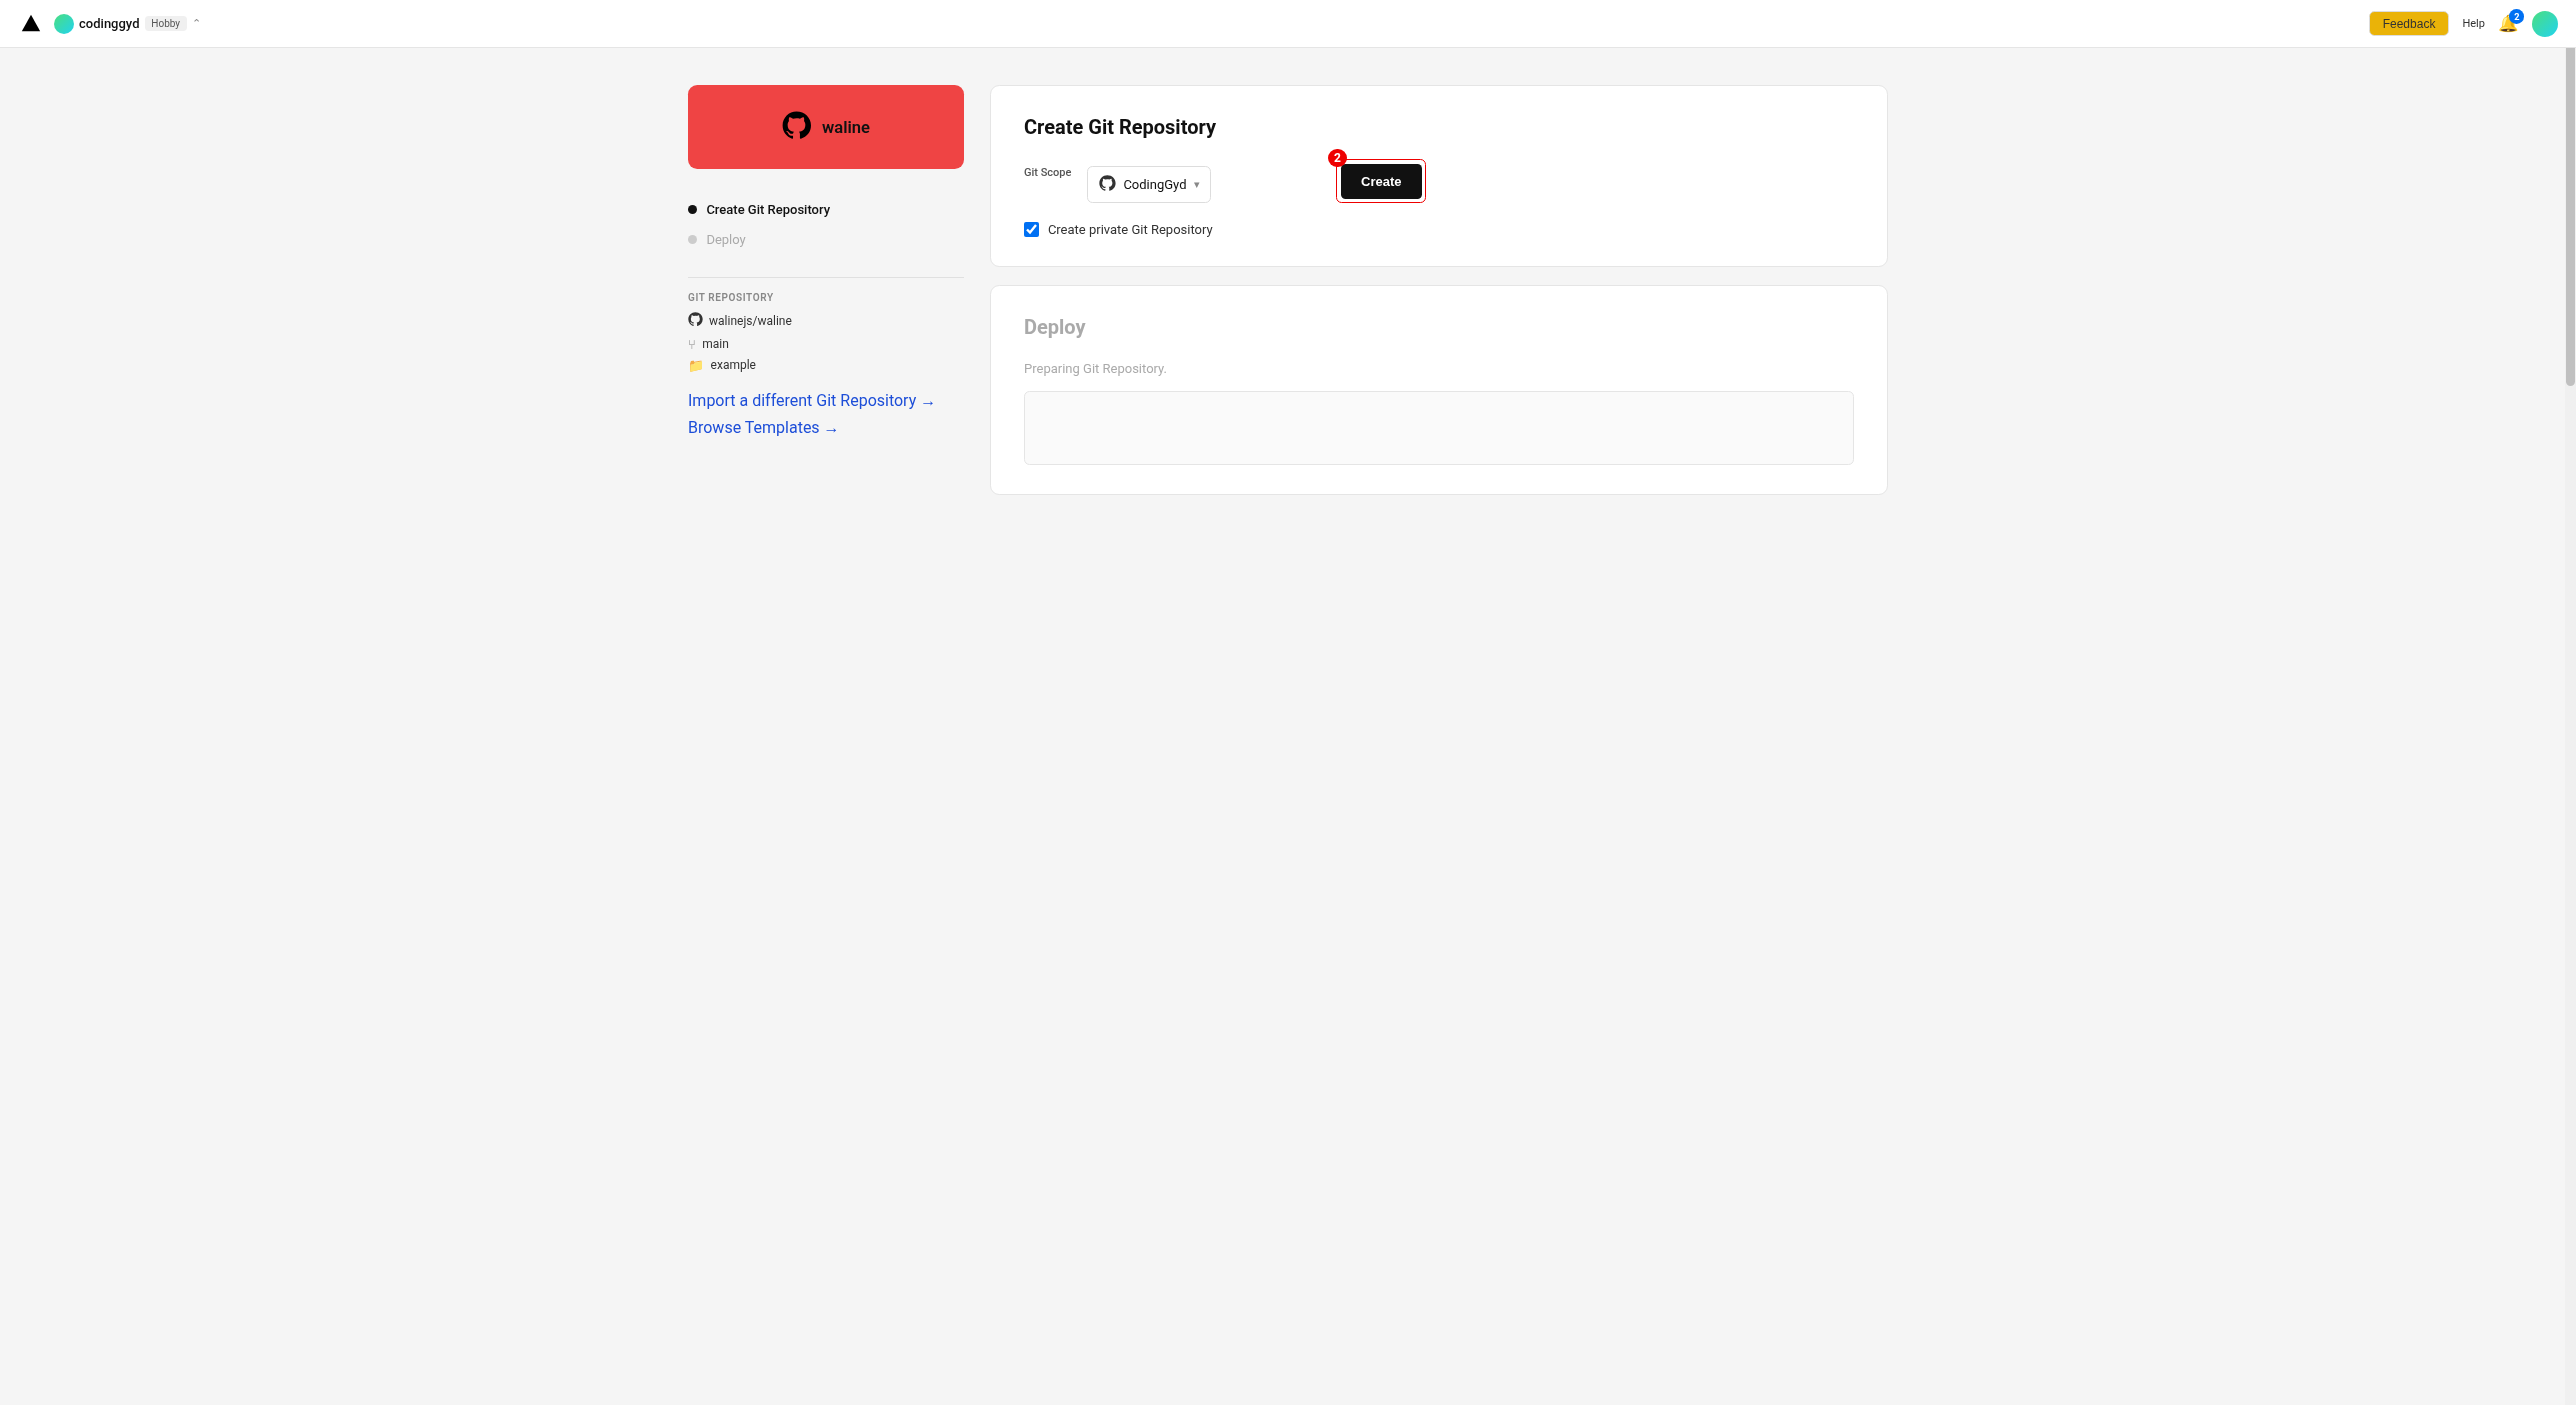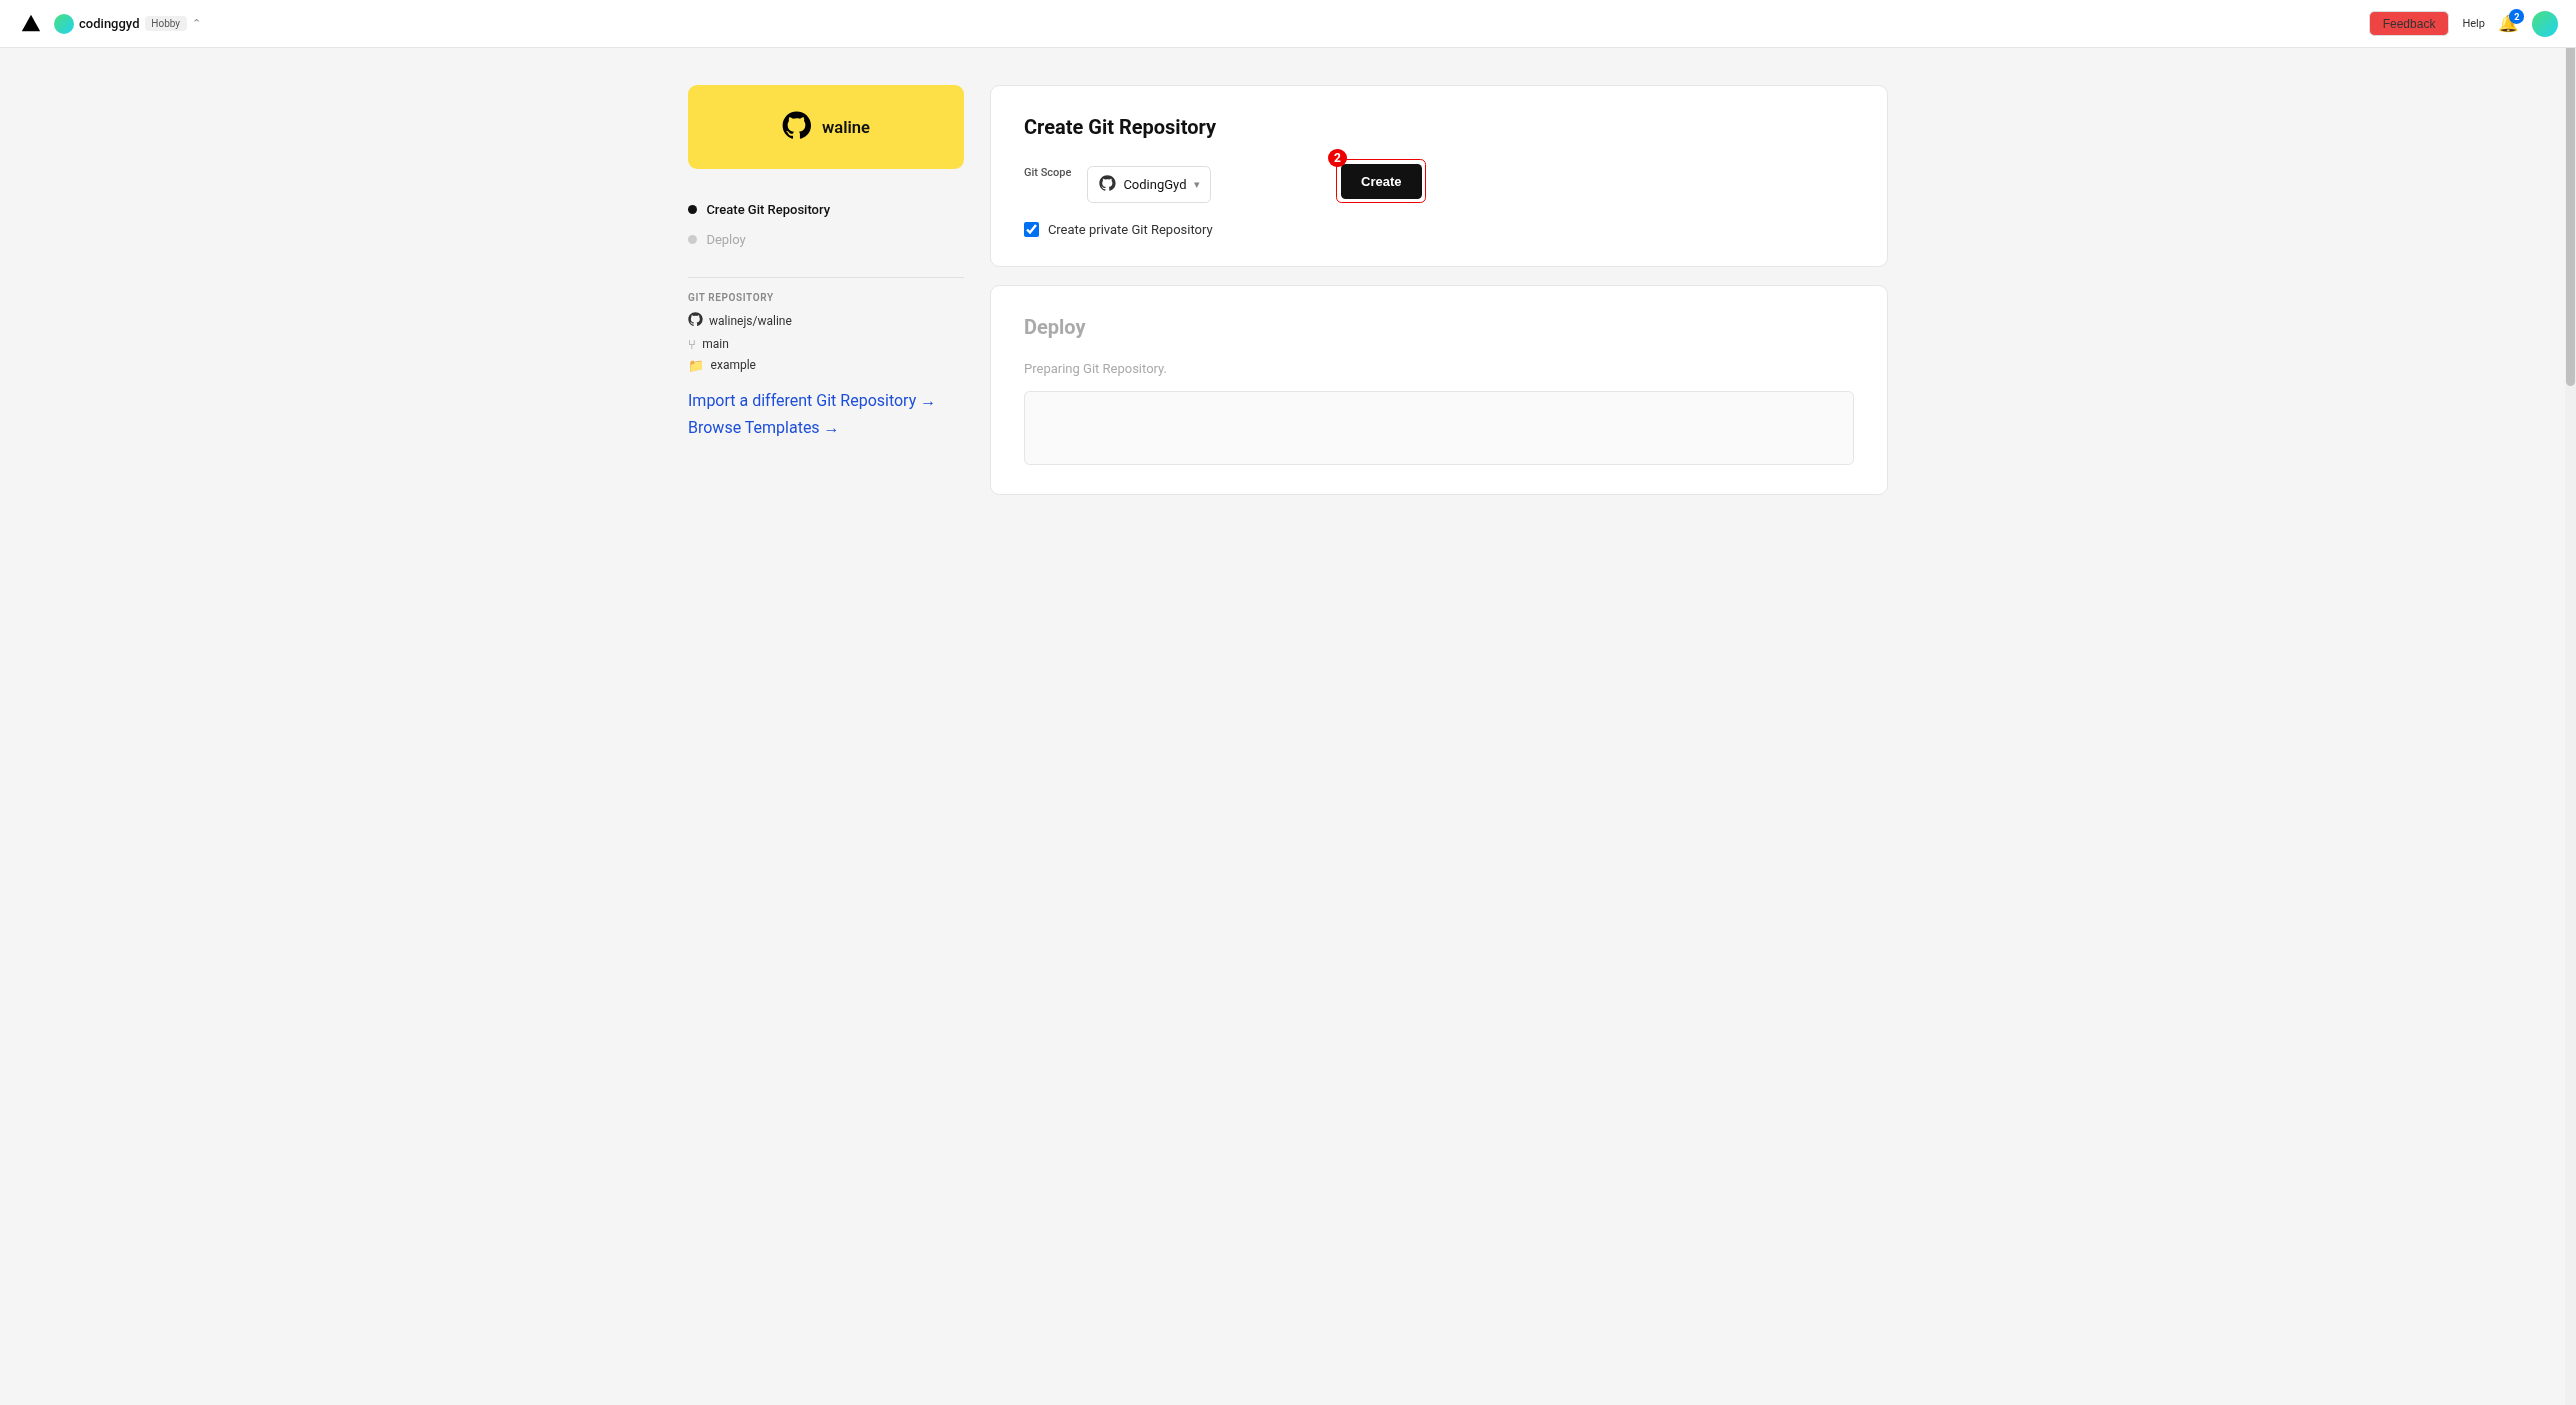--- a/index.html
+++ b/index.html
@@ -60,21 +60,21 @@
       color: #888;
       font-size: 11px;
     }
     .topnav-right {
       display: flex;
       align-items: center;
       gap: 13px;
     }
     .nav-feedback-btn {
       border: 0.9px solid #ddd;
-      background: #ef4444;
+      background: #eab308;
       padding: 4.6px 13px;
       border-radius: 5.5px;
       font-size: 12px;
       cursor: pointer;
       color: #333;
     }
     .nav-help {
       font-size: 11px;
       color: #333;
       cursor: pointer;
@@ -148,21 +148,21 @@
       gap: 26px;
       align-items: flex-start;
     }
 
     
     .left-sidebar {
       width: 276px;
       flex-shrink: 0;
     }
     .project-card {
-      background: #fde047;
+      background: #ef4444;
       border-radius: 9.2px;
       padding: 26px 18.4px;
       display: flex;
       align-items: center;
       justify-content: center;
       gap: 11px;
       margin-bottom: 26px;
     }
     .project-card-icon svg { width: 29px; height: 29px; }
     .project-card-name {

